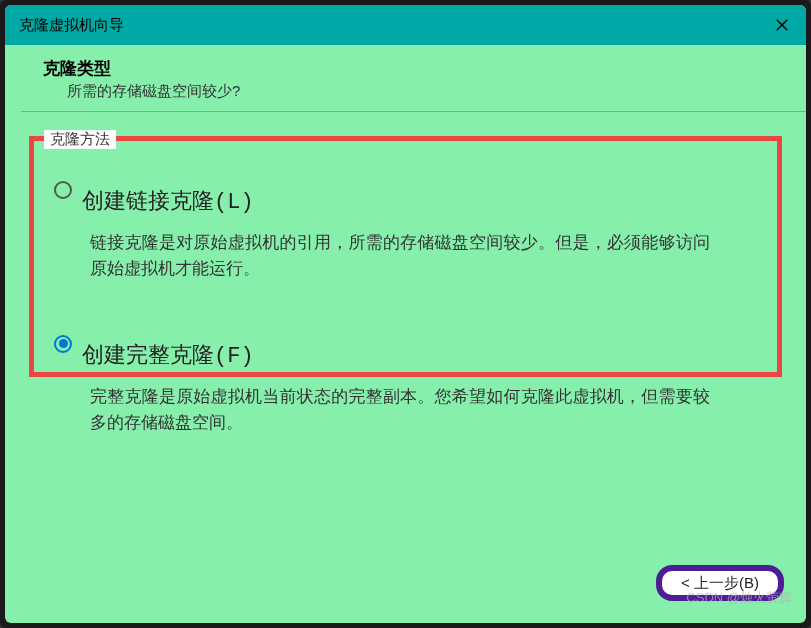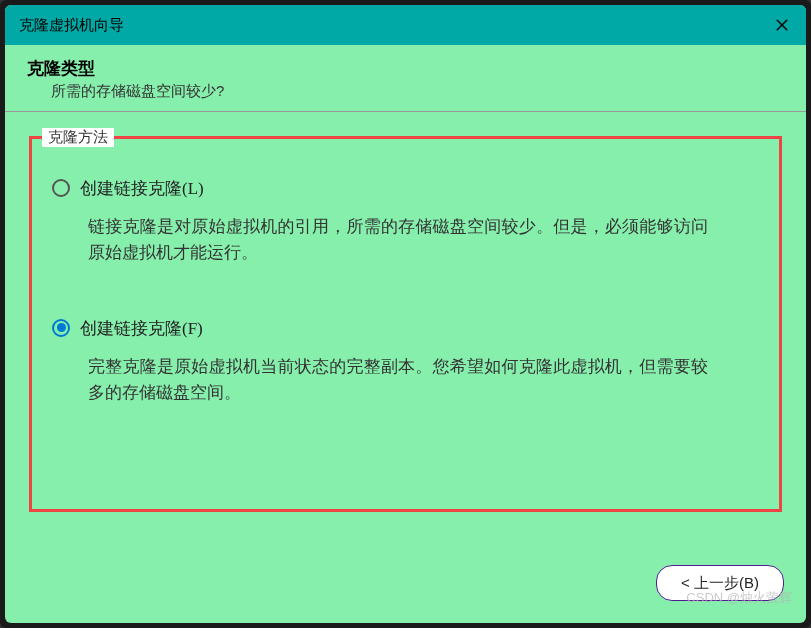--- a/index.html
+++ b/index.html
@@ -49,41 +49,42 @@
       justify-content: center;
       cursor: pointer;
     }
     .titlebar .close-btn svg {
       width: 14px;
       height: 14px;
     }
     .header {
       padding: 12px 30px 10px 22px;
       border-bottom: 1px solid #999;
+      margin-left: 16px;
     }
     .header-title {
       font-size: 17px;
       font-weight: bold;
       color: #000;
       margin-bottom: 2px;
     }
     .header-sub {
       font-size: 15px;
       color: #333;
       padding-left: 24px;
     }
     .content {
       flex: 1;
       padding: 24px 24px 18px 24px;
     }
     .fieldset {
-      border: 3px solid #ef4444;
+      border: 5px solid #ef4444;
       padding: 20px 20px 40px 20px;
       position: relative;
-      height: 376px;
+      height: 241px;
     }
     .fieldset-legend {
       position: absolute;
       top: -11px;
       left: 10px;
       background: #fff;
       padding: 0 6px;
       font-size: 15px;
       color: #333;
       font-family: "SimSun", serif;
@@ -111,24 +112,25 @@
       border-color: #0078d4;
     }
     .radio.selected::after {
       content: "";
       width: 9px;
       height: 9px;
       background: #0078d4;
       border-radius: 50%;
     }
     .option-label {
-      font-size: 17px;
+      font-size: 22px;
       color: #222;
-      font-family: Liberation Serif, serif;
-      cursor: pointer;
+      font-family: Liberation Mono, monospace;
+      cursor: pointer;
+      margin-top: 7px;
     }
     .option-desc {
       font-size: 17px;
       color: #333;
       line-height: 1.55;
       margin-left: 36px;
       margin-bottom: 28px;
       font-family: "SimSun", serif;
       max-width: 620px;
       text-align: justify;
@@ -138,21 +140,21 @@
     }
     .footer {
       padding: 16px 22px 22px 22px;
       display: flex;
       justify-content: flex-end;
       gap: 12px;
     }
     .btn {
       min-width: 128px;
       height: 36px;
-      border: 1px solid #4c1d95;
+      border: 6px solid #4c1d95;
       background: #fff;
       font-size: 15px;
       color: #222;
       border-radius: 16px;
       cursor: pointer;
       display: flex;
       align-items: center;
       justify-content: center;
       font-family: "Microsoft YaHei", sans-serif;
     }
@@ -200,21 +202,21 @@
           <div class="fieldset-legend">克隆方法</div>
 
           <div class="option">
             <div class="radio"></div>
             <div class="option-label">创建链接克隆(L)</div>
           </div>
           <div class="option-desc">链接克隆是对原始虚拟机的引用，所需的存储磁盘空间较少。但是，必须能够访问原始虚拟机才能运行。</div>
 
           <div class="option option-block2">
             <div class="radio selected"></div>
-            <div class="option-label">创建链接克隆(F)</div>
+            <div class="option-label">创建完整克隆(F)</div>
           </div>
           <div class="option-desc">完整克隆是原始虚拟机当前状态的完整副本。您希望如何克隆此虚拟机，但需要较多的存储磁盘空间。</div>
         </div>
       </div>
 
       <div class="footer">
         <button class="btn">&lt; 上一步(B)</button>
       </div>
 
     </div>

